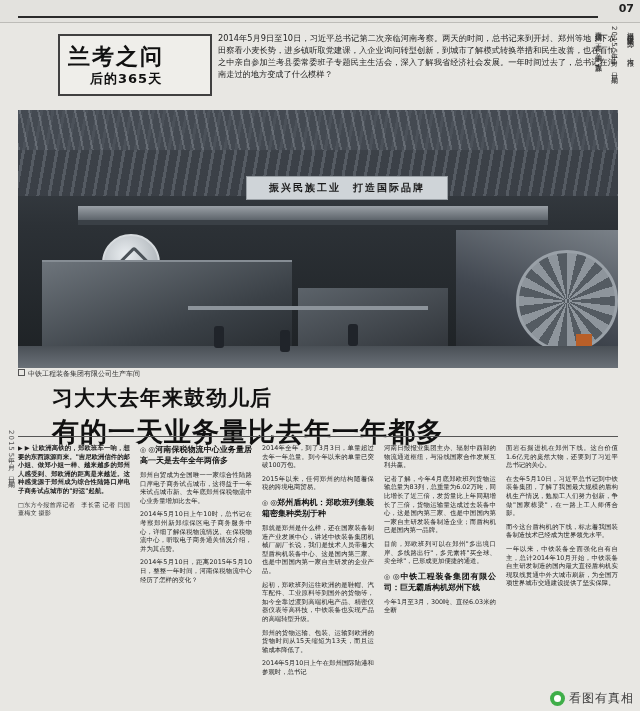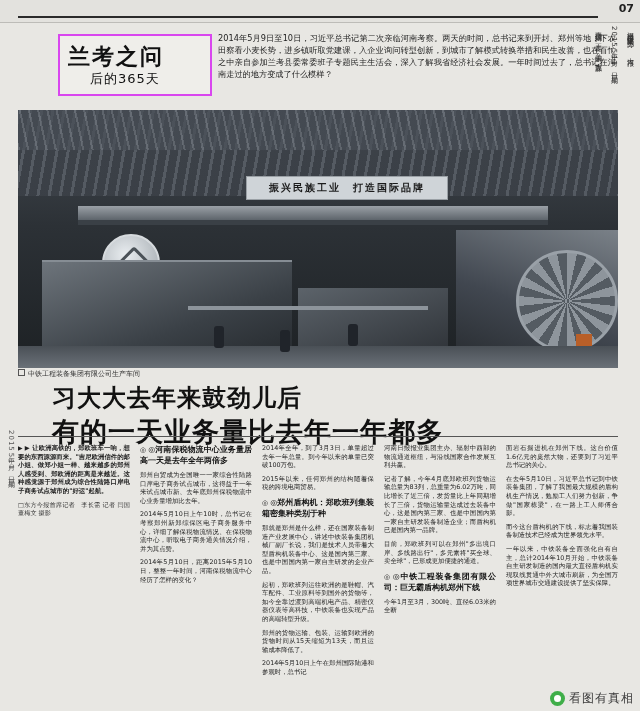--- a/index.html
+++ b/index.html
@@ -38,31 +38,31 @@
     letter-spacing:1px;
     text-align:left;
   }
   .rail .seg{display:block;margin-bottom:26px;}
   
   .header{
     position:absolute;left:18px;top:26px;width:600px;height:80px;
   }
   .masthead{
     position:absolute;left:40px;top:8px;width:150px;height:58px;
-    border:2px solid #d946ef;
+    border:2px solid #404040;
     background:#efeeea;
   }
   .masthead .mh-title{
     position:absolute;left:8px;top:6px;
     font-size:22px;font-weight:bold;color:#111;letter-spacing:2px;
     font-family:"DejaVu Serif", serif;
   }
   .masthead .mh-sub{
     position:absolute;left:30px;top:34px;
-    font-size:13px;font-weight:normal;color:#111;letter-spacing:1px;
+    font-size:13px;font-weight:bold;color:#111;letter-spacing:1px;
   }
   .lead{
     position:absolute;left:200px;top:6px;width:398px;
     font-size:8.2px;line-height:12px;color:#1d1d1d;
     text-align:justify;
     font-family:"DejaVu Sans", sans-serif;
   }
   
   .photo{
     position:absolute;left:18px;top:110px;width:600px;height:258px;
@@ -117,21 +117,21 @@
     position:absolute;left:18px;top:369px;width:600px;
     font-size:7px;color:#333;text-align:left;
   }
   .cap-dot{display:inline-block;width:5px;height:5px;border:1px solid #555;margin-right:3px;}
   
   .headline{
     position:absolute;left:52px;top:382px;width:520px;
     font-family:"DejaVu Serif", serif;
     font-weight:bold;color:#111;
   }
-  .hl1{font-size:24px;letter-spacing:1px;line-height:32px;}
+  .hl1{font-size:21px;letter-spacing:1px;line-height:32px;}
   .hl2{font-size:27px;letter-spacing:1px;line-height:32px;margin-top:2px;}
   .hr-rule{position:absolute;left:18px;top:436px;width:600px;height:1px;background:#555;}
   
   .cols{
     position:absolute;left:18px;top:444px;width:600px;height:252px;
   }
   .col{
     position:absolute;top:0;width:112px;height:250px;
     font-size:6.4px;line-height:8.6px;color:#1e1e1e;
     text-align:justify;

